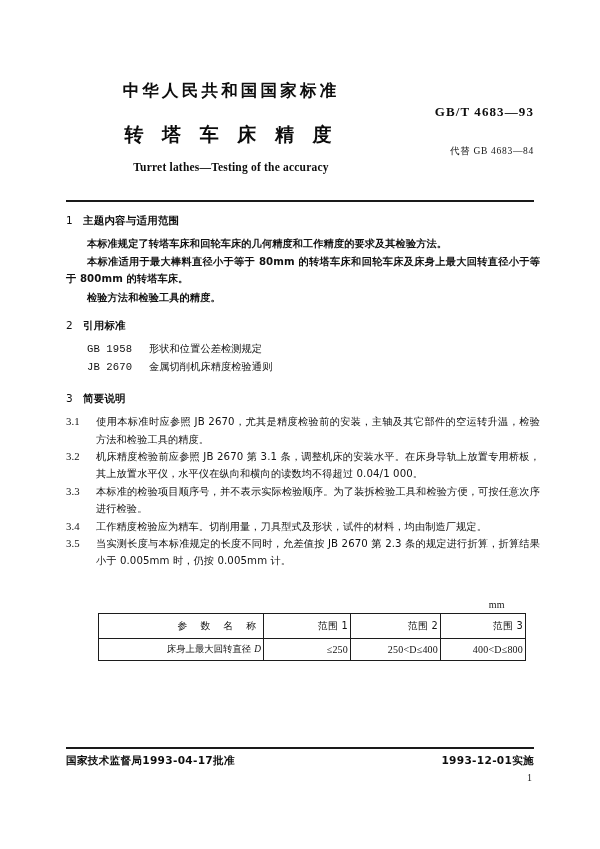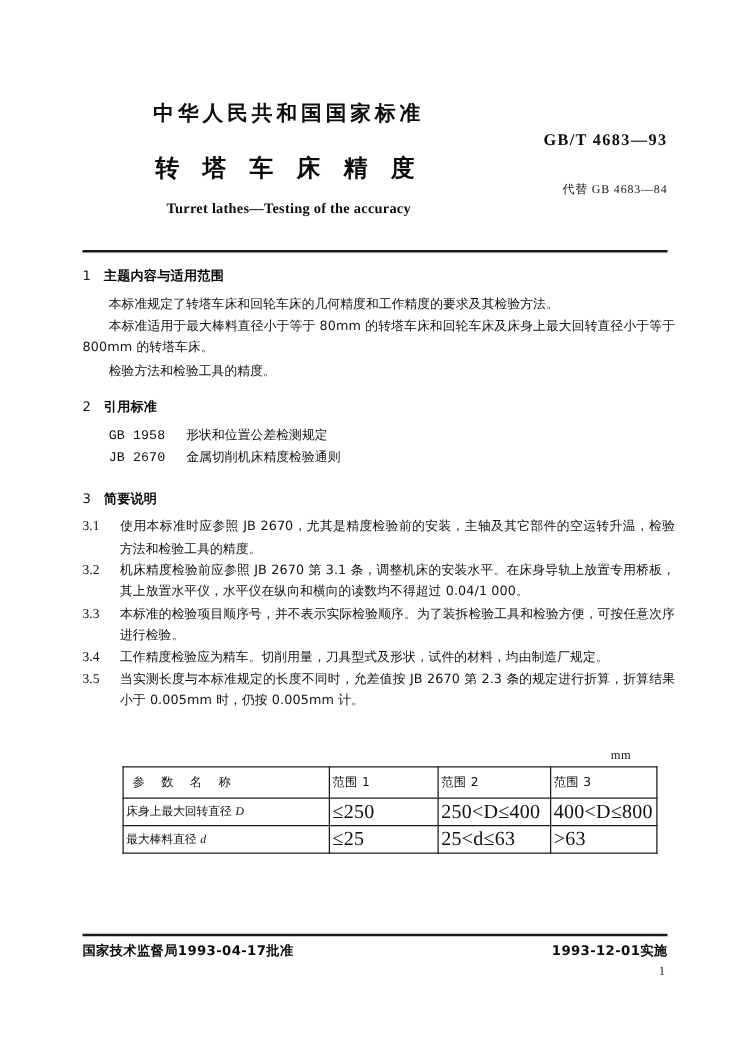--- a/index.html
+++ b/index.html
@@ -120,20 +120,21 @@
   }
   .para {
     font-family: "DejaVu Sans", "Liberation Sans", sans-serif;
     font-size: 10.2px;
     line-height: 17.2px;
     color: #121212;
     margin: 0 0 1px 0;
     text-indent: 21px;
     text-align: justify;
     letter-spacing: 0.1px;
+    font-weight: bold;
   }
   .ref-line {
     font-family: "DejaVu Sans", "Liberation Sans", sans-serif;
     font-size: 10.2px;
     line-height: 17.2px;
     color: #121212;
     margin: 0;
     padding-left: 21px;
     letter-spacing: 0.1px;
   }
@@ -180,39 +181,39 @@
     letter-spacing: 0.4px;
   }
   table.spec {
     border-collapse: collapse;
     width: 407px;
     table-layout: fixed;
   }
   table.spec td {
     border: 0.9px solid #1c1c1c;
     height: 21px;
-    text-align: left;
+    text-align: right;
     vertical-align: middle;
     font-family: "DejaVu Sans", "Liberation Sans", sans-serif;
     font-size: 9.4px;
     color: #111111;
     padding: 0 2px;
   }
   table.spec tr.hdr td {
     height: 24px;
     font-size: 9.8px;
     letter-spacing: 0.3px;
   }
   table.spec tr.hdr td.c0 {
     letter-spacing: 5px;
     text-indent: 5px;
   }
   table.spec td.val {
     font-family: "Liberation Serif", "DejaVu Serif", serif;
-    font-size: 16px;
+    font-size: 10px;
     letter-spacing: 0.2px;
   }
   table.spec td.c0 { width: 160px; }
   table.spec td.c1 { width: 82px; }
   table.spec td.c2 { width: 85px; }
   table.spec td.c3 { width: 80px; }
   .ital {
     font-family: "Liberation Serif", "DejaVu Serif", serif;
     font-style: italic;
   }
@@ -307,26 +308,20 @@
           <td class="c1">范围 1</td>
           <td class="c2">范围 2</td>
           <td class="c3">范围 3</td>
         </tr>
         <tr>
           <td class="c0"><span>床身上最大回转直径 </span><span class="ital">D</span></td>
           <td class="c1 val">≤250</td>
           <td class="c2 val">250&lt;D≤400</td>
           <td class="c3 val">400&lt;D≤800</td>
         </tr>
-        <tr>
-          <td class="c0"><span>最大棒料直径 </span><span class="ital">d</span></td>
-          <td class="c1 val">≤25</td>
-          <td class="c2 val">25&lt;d≤63</td>
-          <td class="c3 val">&gt;63</td>
-        </tr>
       </tbody>
     </table>
   </div>
 
   <div class="foot-rule"></div>
   <div class="footer">
     <span class="left">国家技术监督局1993-04-17批准</span>
     <span class="right">1993-12-01实施</span>
   </div>
   <div class="page-num">1</div>

